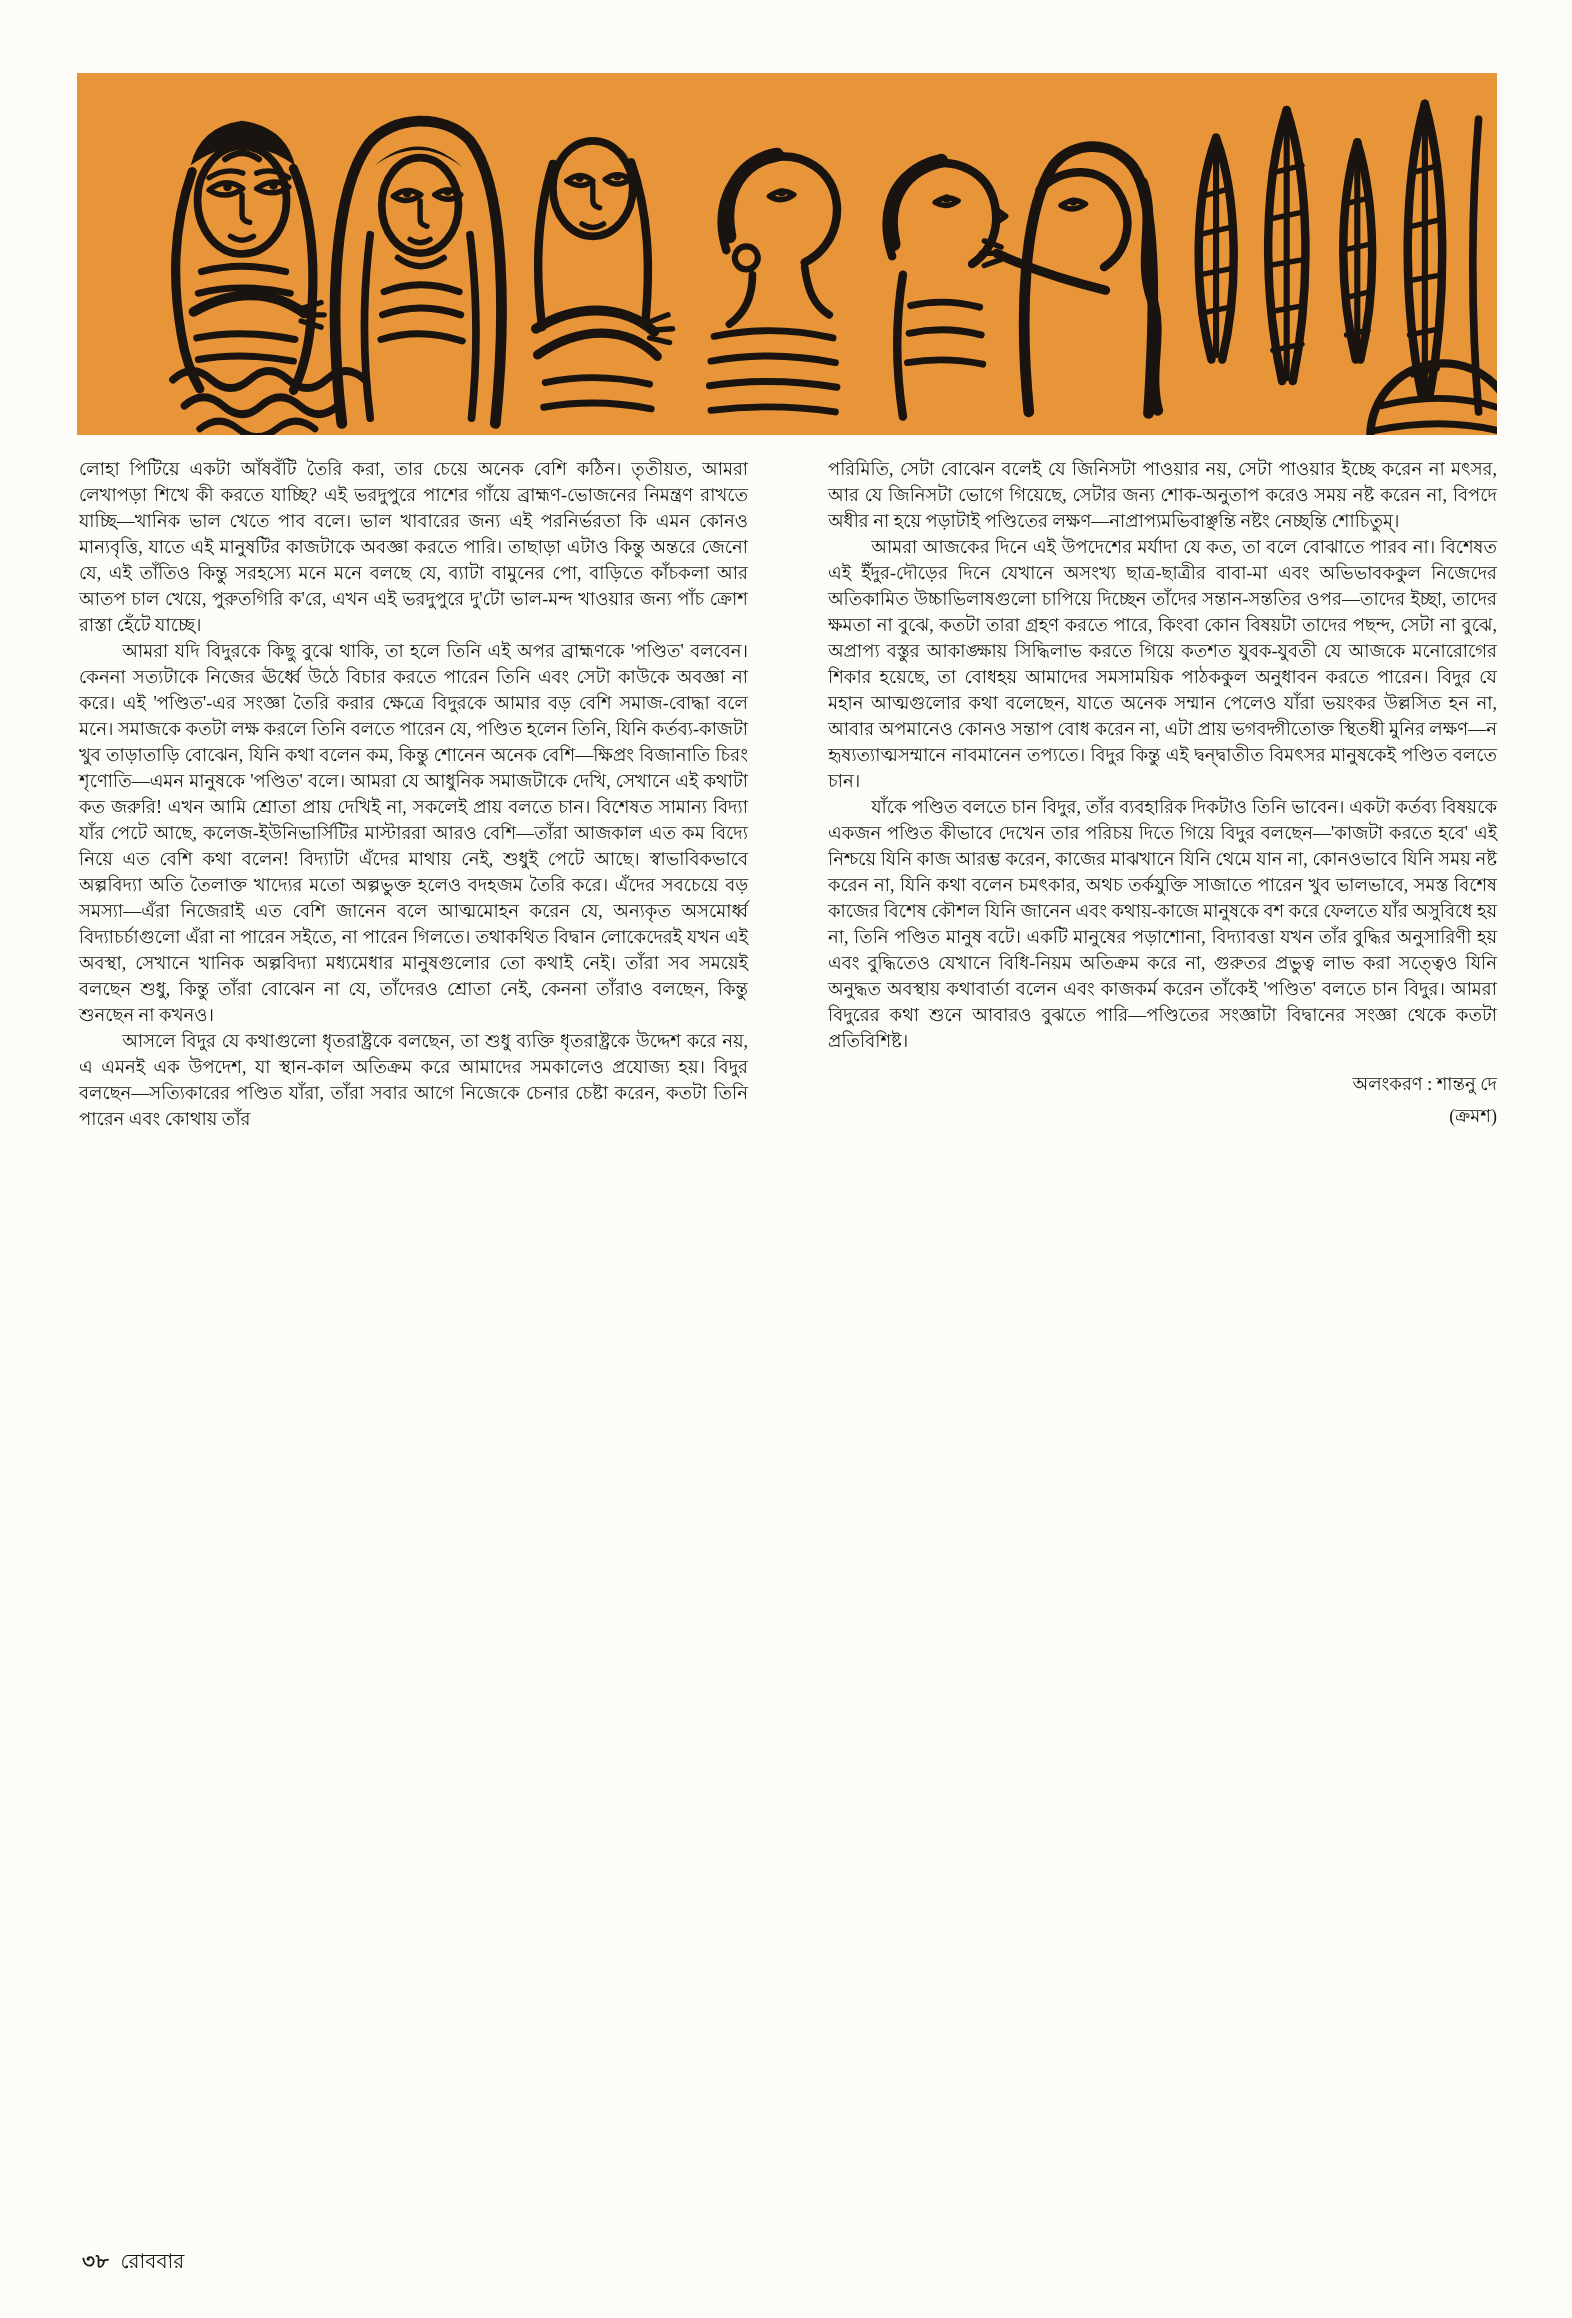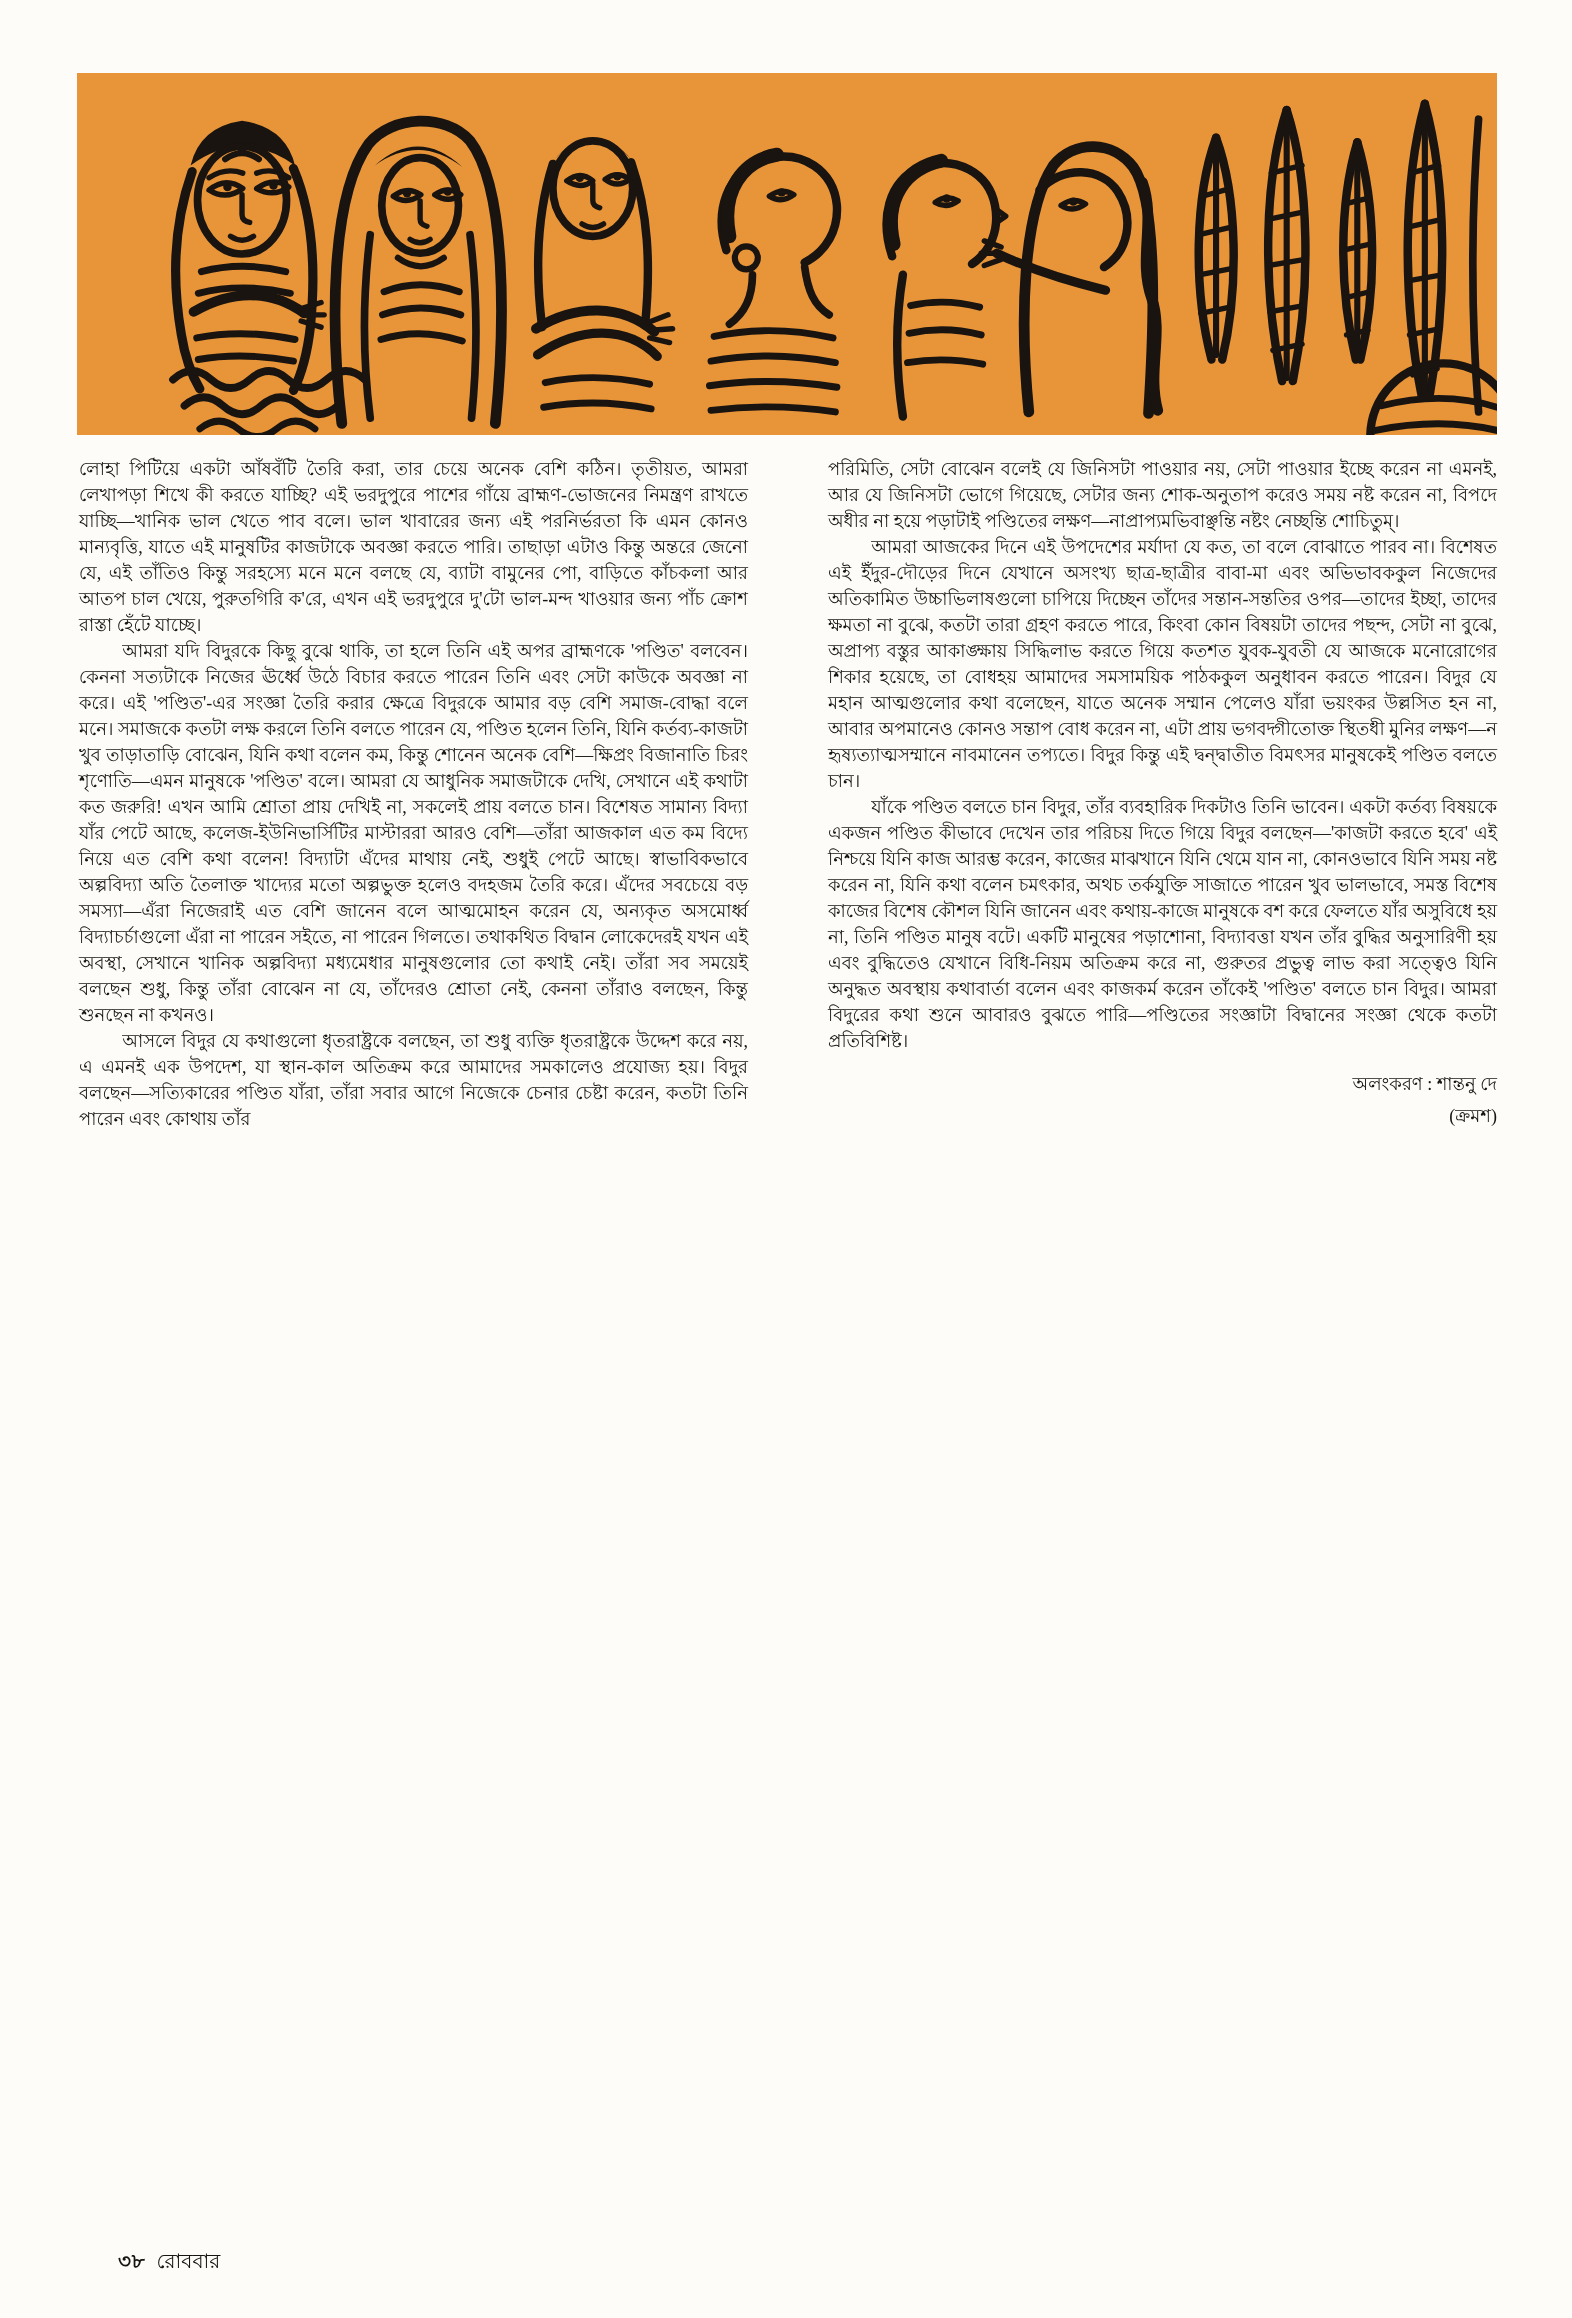--- a/index.html
+++ b/index.html
@@ -45,21 +45,21 @@
   .credit { text-align: right; margin-top: 17px; }
   .footer {
     position: absolute;
     left: 82px;
     top: 2246px;
     font-size: 20px;
     display: flex;
     align-items: baseline;
     gap: 10.8px;
   }
-  .pageno { font-weight: bold; letter-spacing: 0.8px; margin-left: 36px; }
+  .pageno { font-weight: bold; letter-spacing: 0.8px; }
   .mag { font-weight: normal; }
 </style>
 </head>
 <body>
 
 <div class="page">
 
   <figure class="illustration" role="img" aria-label="Jamini Roy-style folk painting: women figures with large almond eyes and draped veils, rendered in black brush strokes on an orange background, with tall leaves on the right">
     <svg viewBox="0 0 1850 470" preserveAspectRatio="none">
 
@@ -179,21 +179,21 @@
     </svg>
   </figure>
 
   <main class="article">
     <div class="col">
       <p class="para">লোহা পিটিয়ে একটা আঁষবঁটি তৈরি করা, তার চেয়ে অনেক বেশি কঠিন। তৃতীয়ত, আমরা লেখাপড়া শিখে কী করতে যাচ্ছি? এই ভরদুপুরে পাশের গাঁয়ে ব্রাহ্মণ-ভোজনের নিমন্ত্রণ রাখতে যাচ্ছি—খানিক ভাল খেতে পাব বলে। ভাল খাবারের জন্য এই পরনির্ভরতা কি এমন কোনও মান্যবৃত্তি, যাতে এই মানুষটির কাজটাকে অবজ্ঞা করতে পারি। তাছাড়া এটাও কিন্তু অন্তরে জেনো যে, এই তাঁতিও কিন্তু সরহস্যে মনে মনে বলছে যে, ব্যাটা বামুনের পো, বাড়িতে কাঁচকলা আর আতপ চাল খেয়ে, পুরুতগিরি ক'রে, এখন এই ভরদুপুরে দু'টো ভাল-মন্দ খাওয়ার জন্য পাঁচ ক্রোশ রাস্তা হেঁটে যাচ্ছে।</p>
       <p class="para indent">আমরা যদি বিদুরকে কিছু বুঝে থাকি, তা হলে তিনি এই অপর ব্রাহ্মণকে 'পণ্ডিত' বলবেন। কেননা সত্যটাকে নিজের ঊর্ধ্বে উঠে বিচার করতে পারেন তিনি এবং সেটা কাউকে অবজ্ঞা না করে। এই 'পণ্ডিত'-এর সংজ্ঞা তৈরি করার ক্ষেত্রে বিদুরকে আমার বড় বেশি সমাজ-বোদ্ধা বলে মনে। সমাজকে কতটা লক্ষ করলে তিনি বলতে পারেন যে, পণ্ডিত হলেন তিনি, যিনি কর্তব্য-কাজটা খুব তাড়াতাড়ি বোঝেন, যিনি কথা বলেন কম, কিন্তু শোনেন অনেক বেশি—ক্ষিপ্রং বিজানাতি চিরং শৃণোতি—এমন মানুষকে 'পণ্ডিত' বলে। আমরা যে আধুনিক সমাজটাকে দেখি, সেখানে এই কথাটা কত জরুরি! এখন আমি শ্রোতা প্রায় দেখিই না, সকলেই প্রায় বলতে চান। বিশেষত সামান্য বিদ্যা যাঁর পেটে আছে, কলেজ-ইউনিভার্সিটির মাস্টাররা আরও বেশি—তাঁরা আজকাল এত কম বিদ্যে নিয়ে এত বেশি কথা বলেন! বিদ্যাটা এঁদের মাথায় নেই, শুধুই পেটে আছে। স্বাভাবিকভাবে অল্পবিদ্যা অতি তৈলাক্ত খাদ্যের মতো অল্পভুক্ত হলেও বদহজম তৈরি করে। এঁদের সবচেয়ে বড় সমস্যা—এঁরা নিজেরাই এত বেশি জানেন বলে আত্মমোহন করেন যে, অন্যকৃত অসমোর্ধ্ব বিদ্যাচর্চাগুলো এঁরা না পারেন সইতে, না পারেন গিলতে। তথাকথিত বিদ্বান লোকেদেরই যখন এই অবস্থা, সেখানে খানিক অল্পবিদ্যা মধ্যমেধার মানুষগুলোর তো কথাই নেই। তাঁরা সব সময়েই বলছেন শুধু, কিন্তু তাঁরা বোঝেন না যে, তাঁদেরও শ্রোতা নেই, কেননা তাঁরাও বলছেন, কিন্তু শুনছেন না কখনও।</p>
       <p class="para indent">আসলে বিদুর যে কথাগুলো ধৃতরাষ্ট্রকে বলছেন, তা শুধু ব্যক্তি ধৃতরাষ্ট্রকে উদ্দেশ করে নয়, এ এমনই এক উপদেশ, যা স্থান-কাল অতিক্রম করে আমাদের সমকালেও প্রযোজ্য হয়। বিদুর বলছেন—সত্যিকারের পণ্ডিত যাঁরা, তাঁরা সবার আগে নিজেকে চেনার চেষ্টা করেন, কতটা তিনি পারেন এবং কোথায় তাঁর</p>
     </div>
     <div class="col">
-      <p class="para">পরিমিতি, সেটা বোঝেন বলেই যে জিনিসটা পাওয়ার নয়, সেটা পাওয়ার ইচ্ছে করেন না এমনই, আর যে জিনিসটা ভোগে গিয়েছে, সেটার জন্য শোক-অনুতাপ করেও সময় নষ্ট করেন না, বিপদে অধীর না হয়ে পড়াটাই পণ্ডিতের লক্ষণ—নাপ্রাপ্যমভিবাঞ্ছন্তি নষ্টং নেচ্ছন্তি শোচিতুম্‌।</p>
+      <p class="para">পরিমিতি, সেটা বোঝেন বলেই যে জিনিসটা পাওয়ার নয়, সেটা পাওয়ার ইচ্ছে করেন না মৎসর, আর যে জিনিসটা ভোগে গিয়েছে, সেটার জন্য শোক-অনুতাপ করেও সময় নষ্ট করেন না, বিপদে অধীর না হয়ে পড়াটাই পণ্ডিতের লক্ষণ—নাপ্রাপ্যমভিবাঞ্ছন্তি নষ্টং নেচ্ছন্তি শোচিতুম্‌।</p>
       <p class="para indent">আমরা আজকের দিনে এই উপদেশের মর্যাদা যে কত, তা বলে বোঝাতে পারব না। বিশেষত এই ইঁদুর-দৌড়ের দিনে যেখানে অসংখ্য ছাত্র-ছাত্রীর বাবা-মা এবং অভিভাবককুল নিজেদের অতিকামিত উচ্চাভিলাষগুলো চাপিয়ে দিচ্ছেন তাঁদের সন্তান-সন্ততির ওপর—তাদের ইচ্ছা, তাদের ক্ষমতা না বুঝে, কতটা তারা গ্রহণ করতে পারে, কিংবা কোন বিষয়টা তাদের পছন্দ, সেটা না বুঝে, অপ্রাপ্য বস্তুর আকাঙ্ক্ষায় সিদ্ধিলাভ করতে গিয়ে কতশত যুবক-যুবতী যে আজকে মনোরোগের শিকার হয়েছে, তা বোধহয় আমাদের সমসাময়িক পাঠককুল অনুধাবন করতে পারেন। বিদুর যে মহান আত্মগুলোর কথা বলেছেন, যাতে অনেক সম্মান পেলেও যাঁরা ভয়ংকর উল্লসিত হন না, আবার অপমানেও কোনও সন্তাপ বোধ করেন না, এটা প্রায় ভগবদ্গীতোক্ত স্থিতধী মুনির লক্ষণ—ন হৃষ্যত্যাত্মসম্মানে নাবমানেন তপ্যতে। বিদুর কিন্তু এই দ্বন্দ্বাতীত বিমৎসর মানুষকেই পণ্ডিত বলতে চান।</p>
       <p class="para indent">যাঁকে পণ্ডিত বলতে চান বিদুর, তাঁর ব্যবহারিক দিকটাও তিনি ভাবেন। একটা কর্তব্য বিষয়কে একজন পণ্ডিত কীভাবে দেখেন তার পরিচয় দিতে গিয়ে বিদুর বলছেন—'কাজটা করতে হবে' এই নিশ্চয়ে যিনি কাজ আরম্ভ করেন, কাজের মাঝখানে যিনি থেমে যান না, কোনওভাবে যিনি সময় নষ্ট করেন না, যিনি কথা বলেন চমৎকার, অথচ তর্কযুক্তি সাজাতে পারেন খুব ভালভাবে, সমস্ত বিশেষ কাজের বিশেষ কৌশল যিনি জানেন এবং কথায়-কাজে মানুষকে বশ করে ফেলতে যাঁর অসুবিধে হয় না, তিনি পণ্ডিত মানুষ বটে। একটি মানুষের পড়াশোনা, বিদ্যাবত্তা যখন তাঁর বুদ্ধির অনুসারিণী হয় এবং বুদ্ধিতেও যেখানে বিধি-নিয়ম অতিক্রম করে না, গুরুতর প্রভুত্ব লাভ করা সত্ত্বেও যিনি অনুদ্ধত অবস্থায় কথাবার্তা বলেন এবং কাজকর্ম করেন তাঁকেই 'পণ্ডিত' বলতে চান বিদুর। আমরা বিদুরের কথা শুনে আবারও বুঝতে পারি—পণ্ডিতের সংজ্ঞাটা বিদ্বানের সংজ্ঞা থেকে কতটা প্রতিবিশিষ্ট।</p>
       <p class="para credit">অলংকরণ : শান্তনু দে</p>
       <p class="para kramashah">(ক্রমশ)</p>
     </div>
   </main>
 
   <footer class="footer">
     <span class="pageno">৩৮</span>
     <span class="mag">রোববার</span>

